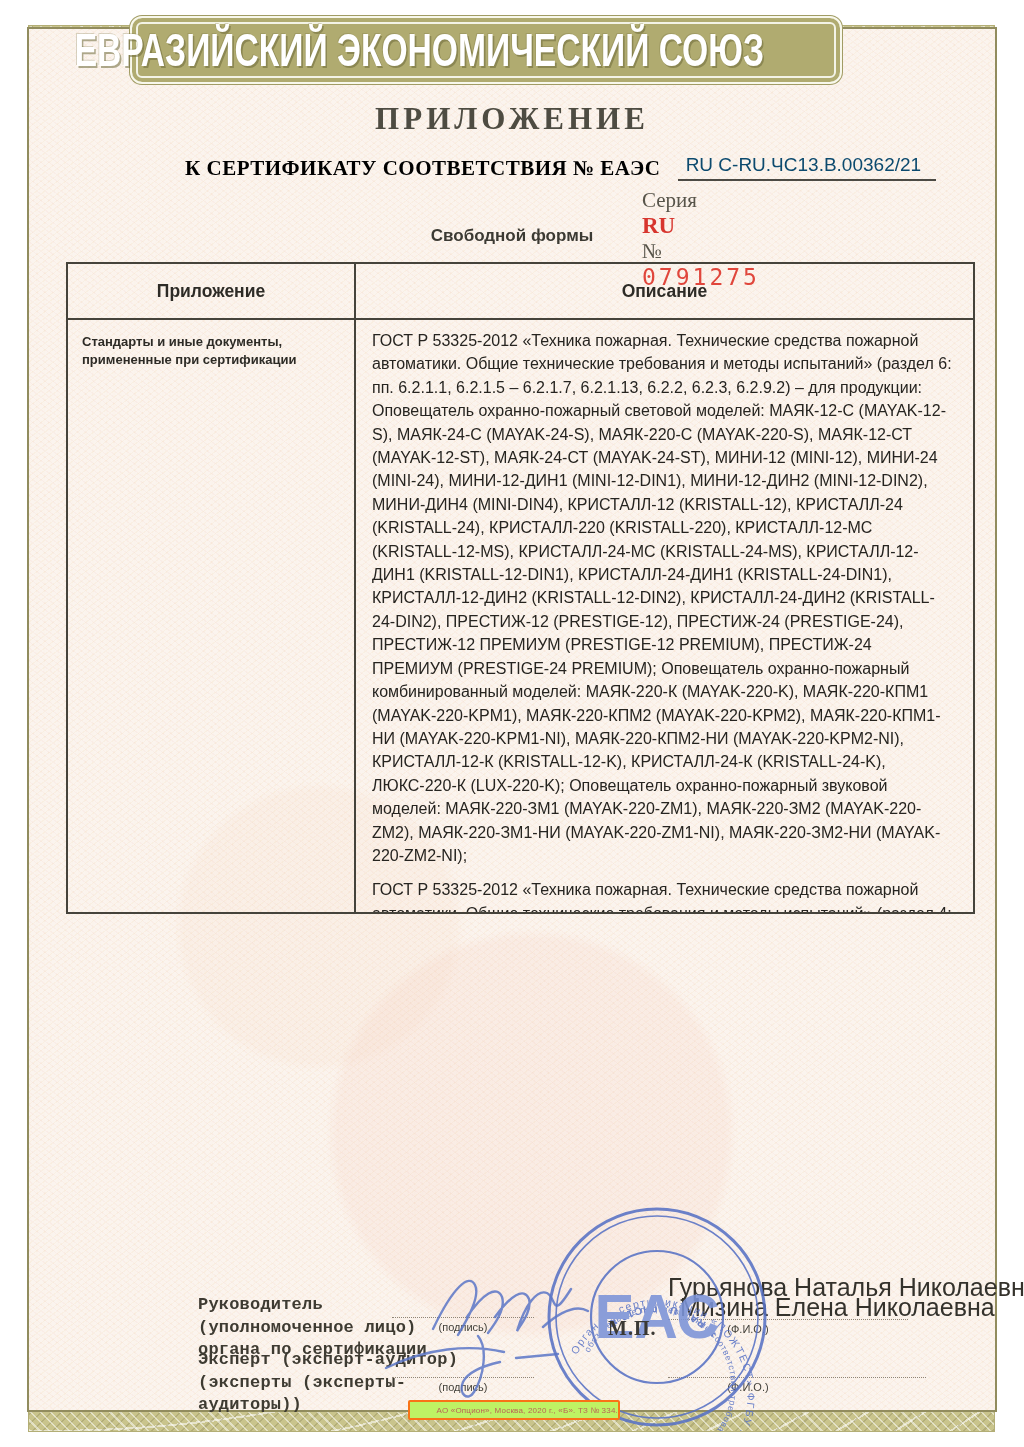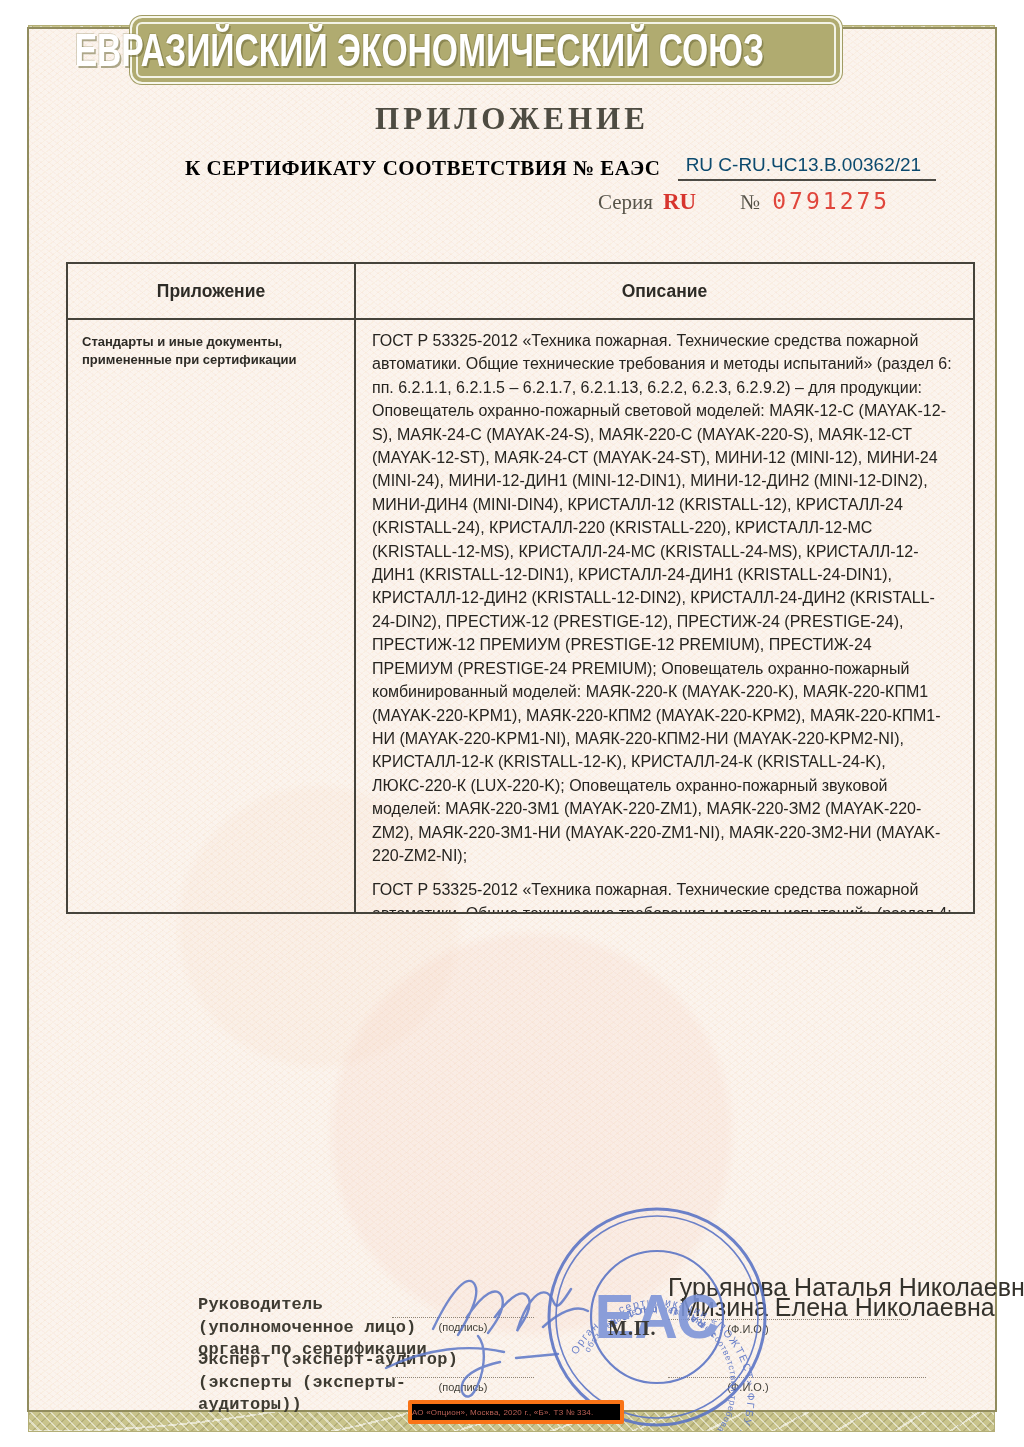--- a/index.html
+++ b/index.html
@@ -82,21 +82,21 @@
     margin-left:18px;
     font-family:"Liberation Sans",sans-serif;
     font-size:19px;color:#0c4a6e;
     border-bottom:2px solid #4c4a44;
     padding:0 14px 3px 6px;
     min-width:238px;text-align:center;
     white-space:nowrap;
   }
   .series-row{
     position:absolute;left:598px;top:188px;z-index:3;
-    display:flex;align-items:baseline;
+    display:flex;align-items:baseline;flex-direction:column;
   }
   .series-label{
     font-family:"Liberation Serif",serif;
     font-size:21px;color:#57544a;
   }
   .series-value{
     margin-left:10px;
     font-family:"Liberation Serif",serif;
     font-weight:bold;font-size:23px;
     color:#d7352e;
@@ -190,22 +190,22 @@
   }
 
   .stamp{position:absolute;left:543px;top:1203px;width:228px;height:228px;z-index:5;opacity:.88;}
   .signature-svg{position:absolute;z-index:7;}
   .sig1{left:425px;top:1265px;}
   .sig2{left:378px;top:1332px;}
 
   
   .print-box{
     position:absolute;left:408px;top:1400px;width:208px;height:16px;
-    background:#000000;border:4px solid #f97316;border-radius:2px;
-    display:flex;align-items:center;justify-content:flex-start;
+    background:#bef264;border:2px solid #f97316;border-radius:2px;
+    display:flex;align-items:center;justify-content:flex-end;
     z-index:6;
   }
   .print-text{
     font-size:8px;color:#bb6156;white-space:nowrap;letter-spacing:.2px;
   }
 </style>
 </head>
 <body>
 
 <div class="canvas">
@@ -224,20 +224,21 @@
     <span class="cert-number">RU C-RU.ЧС13.В.00362/21</span>
   </div>
 
   <div class="series-row">
     <span class="series-label">Серия</span>
     <span class="series-value">RU</span>
     <span class="number-sign">№</span>
     <span class="blank-number">0791275</span>
   </div>
 
+  <div class="form-note">Свободной формы</div>
 
   <div class="doc-table">
     <div class="cell th">Приложение</div>
     <div class="cell th">Описание</div>
     <div class="cell td-app last-row">Стандарты и иные документы, примененные при сертификации</div>
     <div class="cell td-desc last-row">
       <p>ГОСТ Р 53325-2012 «Техника пожарная. Технические средства пожарной автоматики. Общие технические требования и методы испытаний» (раздел 6: пп. 6.2.1.1, 6.2.1.5 – 6.2.1.7, 6.2.1.13, 6.2.2, 6.2.3, 6.2.9.2) – для продукции: Оповещатель охранно-пожарный световой моделей: МАЯК-12-С (MAYAK-12-S), МАЯК-24-С (MAYAK-24-S), МАЯК-220-С (MAYAK-220-S), МАЯК-12-СТ (MAYAK-12-ST), МАЯК-24-СТ (MAYAK-24-ST), МИНИ-12 (MINI-12), МИНИ-24 (MINI-24), МИНИ-12-ДИН1 (MINI-12-DIN1), МИНИ-12-ДИН2 (MINI-12-DIN2), МИНИ-ДИН4 (MINI-DIN4), КРИСТАЛЛ-12 (KRISTALL-12), КРИСТАЛЛ-24 (KRISTALL-24), КРИСТАЛЛ-220 (KRISTALL-220), КРИСТАЛЛ-12-МС (KRISTALL-12-MS), КРИСТАЛЛ-24-МС (KRISTALL-24-MS), КРИСТАЛЛ-12-ДИН1 (KRISTALL-12-DIN1), КРИСТАЛЛ-24-ДИН1 (KRISTALL-24-DIN1), КРИСТАЛЛ-12-ДИН2 (KRISTALL-12-DIN2), КРИСТАЛЛ-24-ДИН2 (KRISTALL-24-DIN2), ПРЕСТИЖ-12 (PRESTIGE-12), ПРЕСТИЖ-24 (PRESTIGE-24), ПРЕСТИЖ-12 ПРЕМИУМ (PRESTIGE-12 PREMIUM), ПРЕСТИЖ-24 ПРЕМИУМ (PRESTIGE-24 PREMIUM); Оповещатель охранно-пожарный комбинированный моделей: МАЯК-220-К (MAYAK-220-K), МАЯК-220-КПМ1 (MAYAK-220-KPM1), МАЯК-220-КПМ2 (MAYAK-220-KPM2), МАЯК-220-КПМ1-НИ (MAYAK-220-KPM1-NI), МАЯК-220-КПМ2-НИ (MAYAK-220-KPM2-NI), КРИСТАЛЛ-12-К (KRISTALL-12-K), КРИСТАЛЛ-24-К (KRISTALL-24-K), ЛЮКС-220-К (LUX-220-K); Оповещатель охранно-пожарный звуковой моделей: МАЯК-220-ЗМ1 (MAYAK-220-ZM1), МАЯК-220-ЗМ2 (MAYAK-220-ZM2), МАЯК-220-ЗМ1-НИ (MAYAK-220-ZM1-NI), МАЯК-220-ЗМ2-НИ (MAYAK-220-ZM2-NI);</p>
       <p>ГОСТ Р 53325-2012 «Техника пожарная. Технические средства пожарной автоматики. Общие технические требования и методы испытаний» (раздел 4: пп. 4.2.2.1 – 4.2.2.5, 4.2.3, 4.2.9.2, раздел 8: пп. 8.2.1.6, 8.2.2, 8.7.1.1, 8.7.1.2) – для продукции: Устройство контроля шлейфа МАЯК-ШС1 (MAYAK-SHS1).</p>
     </div>
   </div>

